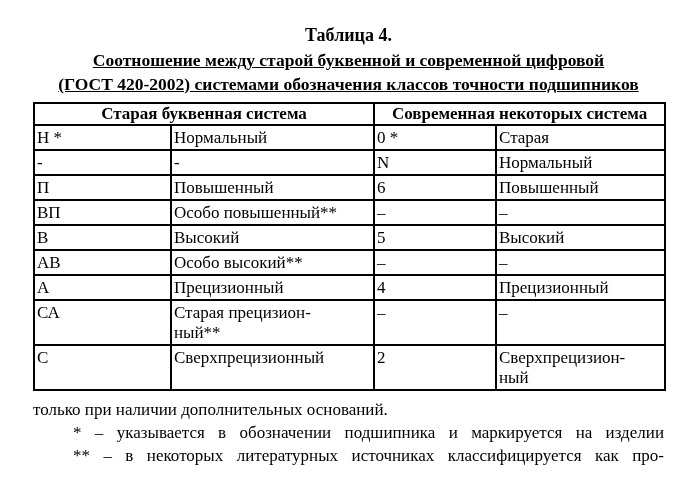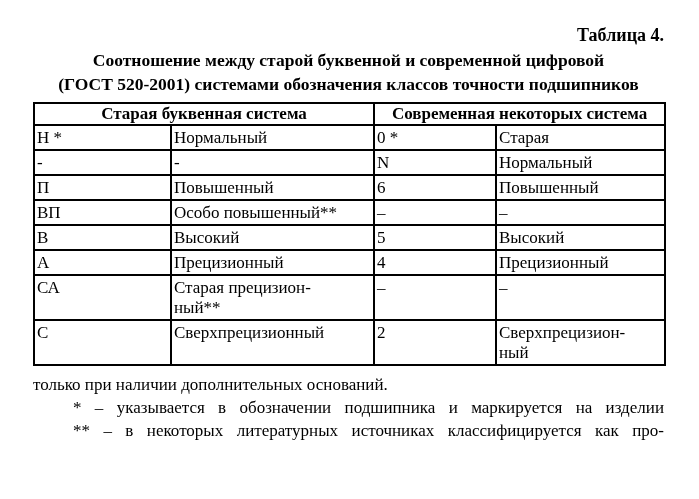--- a/index.html
+++ b/index.html
@@ -9,31 +9,32 @@
       width: 699px;
       height: 499px;
       background: #ffffff;
       color: #000000;
       font-family: "Liberation Serif", serif;
       font-size: 17px;
       padding: 24px 35px 0 33px;
       overflow: hidden;
     }
     .table-label {
-      text-align: right;
+      text-align: center;
       font-weight: bold;
       font-size: 18px;
       line-height: 22px;
       margin-bottom: 2px;
     }
     .caption {
       text-align: center;
       font-weight: bold;
       font-size: 17.5px;
       line-height: 24px;
+      text-decoration: underline;
     }
     table.precision-table {
       width: 631px;
       margin-top: 6px;
       border-collapse: collapse;
       table-layout: fixed;
     }
     .precision-table th,
     .precision-table td {
       border: 2px solid #000000;
@@ -74,21 +75,21 @@
   </style>
 </head>
 <body>
 
 <div class="page">
 
   <div class="table-label">Таблица 4.</div>
 
   <div class="caption">
     <div>Соотношение между старой буквенной и современной цифровой</div>
-    <div>(ГОСТ 520-2001) системами обозначения классов точности подшипников</div>
+    <div>(ГОСТ 420-2002) системами обозначения классов точности подшипников</div>
   </div>
 
   <table class="precision-table">
     <colgroup>
       <col style="width:137px">
       <col style="width:203px">
       <col style="width:122px">
       <col style="width:169px">
     </colgroup>
     <thead>
@@ -122,20 +123,26 @@
         <td>–</td>
         <td>–</td>
       </tr>
       <tr>
         <td>В</td>
         <td>Высокий</td>
         <td>5</td>
         <td>Высокий</td>
       </tr>
       <tr>
+        <td>АВ</td>
+        <td>Особо высокий**</td>
+        <td>–</td>
+        <td>–</td>
+      </tr>
+      <tr>
         <td>А</td>
         <td>Прецизионный</td>
         <td>4</td>
         <td>Прецизионный</td>
       </tr>
       <tr>
         <td>СА</td>
         <td>Старая прецизион-
 ный**</td>
         <td>–</td>

